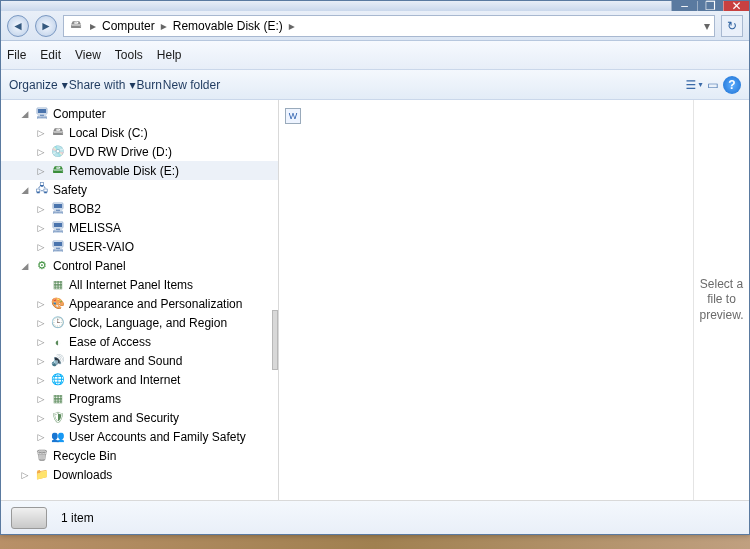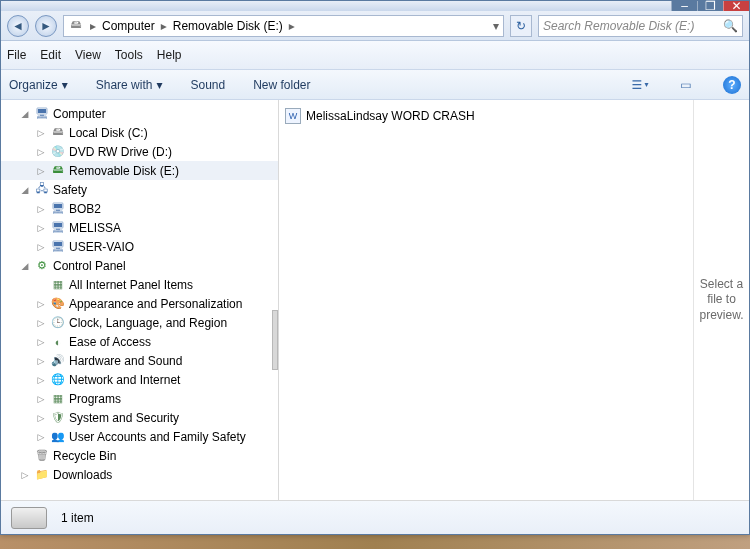--- a/index.html
+++ b/index.html
@@ -17,21 +17,21 @@
 .addr-field .sep{color:#666;}
 .addr-field .crumb{color:#000;}
 .addr-field .dd{color:#666;margin-left:auto;}
 .refresh{width:22px;height:22px;border:1px solid #a8b8d0;background:#eaf0fa;display:flex;align-items:center;justify-content:center;color:#2a5e9e;}
 .search{width:205px;height:22px;background:#fff;border:1px solid #a8b8d0;display:flex;align-items:center;padding:0 4px;gap:4px;color:#888;font-style:italic;}
 .search .mg{color:#4a74ad;font-style:normal;}
 
 .menubar{height:22px;background:linear-gradient(#f6f9fe,#e7eef8);border-bottom:1px solid #cad7ea;display:flex;align-items:center;padding:14px 6px;gap:14px;}
 .menubar span{color:#1a1a1a;}
 
-.toolbar{height:30px;background:linear-gradient(#f4f8fd,#e3ecf7);border-bottom:1px solid #cad7ea;display:flex;align-items:center;padding:0 8px;gap:28px;}
+.toolbar{height:30px;background:linear-gradient(#f4f8fd,#e3ecf7);border-bottom:1px solid #cad7ea;display:flex;align-items:center;padding:0 8px;gap:1px;}
 .toolbar .item{color:#1f3a5f;display:flex;align-items:center;gap:4px;}
 .toolbar .spacer{flex:1;}
 .toolbar .ico{width:18px;height:18px;display:flex;align-items:center;justify-content:center;color:#3a6aa8;}
 .help-ico{width:18px;height:18px;border-radius:50%;background:radial-gradient(#5daeff,#1a6dd0);color:#fff;display:flex;align-items:center;justify-content:center;font-weight:bold;}
 
 .body{flex:1;display:flex;min-height:0;}
 .tree{width:278px;border-right:1px solid #d9d9d9;overflow-y:auto;padding:4px 0;background:#fff;position:relative;}
 .tree-splitter{position:absolute;right:0;top:210px;width:6px;height:60px;background:#d8d8d8;border:1px solid #b8b8b8;}
 .node{display:flex;align-items:center;height:19px;padding-left:4px;gap:3px;white-space:nowrap;cursor:default;}
 .node.sel{background:#ecf1f8;}
@@ -72,44 +72,40 @@
     <div class="addr-field">
       <span class="ticon i-disk">🖴</span>
       <span class="sep">▸</span>
       <span class="crumb">Computer</span>
       <span class="sep">▸</span>
       <span class="crumb">Removable Disk (E:)</span>
       <span class="sep">▸</span>
       <span class="dd">▾</span>
     </div>
     <div class="refresh">↻</div>
-    <div class="search">
-      <span>Search Removable Disk (E:)</span>
-      <span class="mg" style="margin-left:auto">🔍</span>
-    </div>
   </div>
 
   <div class="menubar">
     <span>File</span>
     <span>Edit</span>
     <span>View</span>
     <span>Tools</span>
     <span>Help</span>
   </div>
 
   <div class="toolbar">
     <div class="item">
       <span>Organize</span>
         <span>▾</span>
     </div>
     <div class="item">
       <span>Share with</span>
         <span>▾</span>
     </div>
-    <div class="item">Sound</div>
+    <div class="item">Burn</div>
     <div class="item">New folder</div>
     <div class="spacer"></div>
     <div class="ico">
         <span>☰</span>
         <span style="font-size:8px;margin-left:2px">▾</span>
       </div>
     <div class="ico">▭</div>
     <div class="help-ico">?</div>
   </div>
 
@@ -214,21 +210,20 @@
           <span class="exp">▷</span>
           <span class="ticon i-dl">📁</span>
           <span class="lbl">Downloads</span>
         </div>
         <div class="tree-splitter"></div>
     </div>
     <div class="content">
       <div class="files" id="files">
           <div class="file">
             <span class="fi">W</span>
-            <span>MelissaLindsay WORD CRASH</span>
           </div>
         </div>
       <div class="preview">
         <span>Select a file to preview.</span>
       </div>
     </div>
   </div>
 
   <div class="status">
     <div class="drive-ico"></div>

